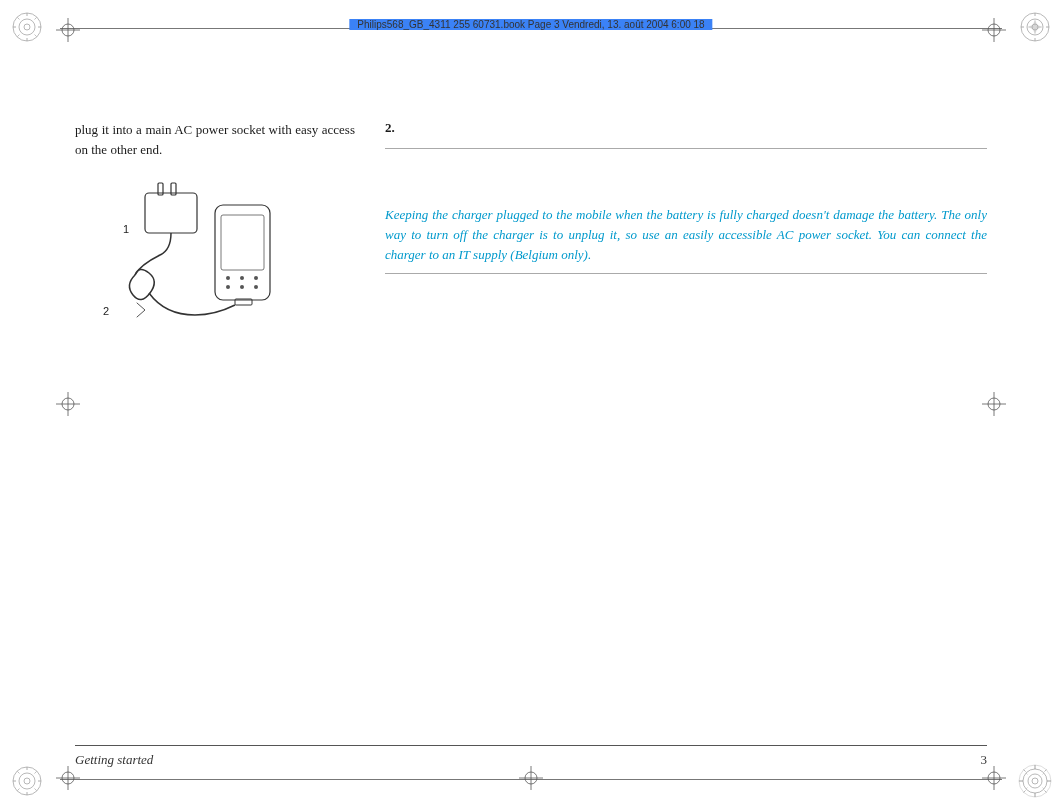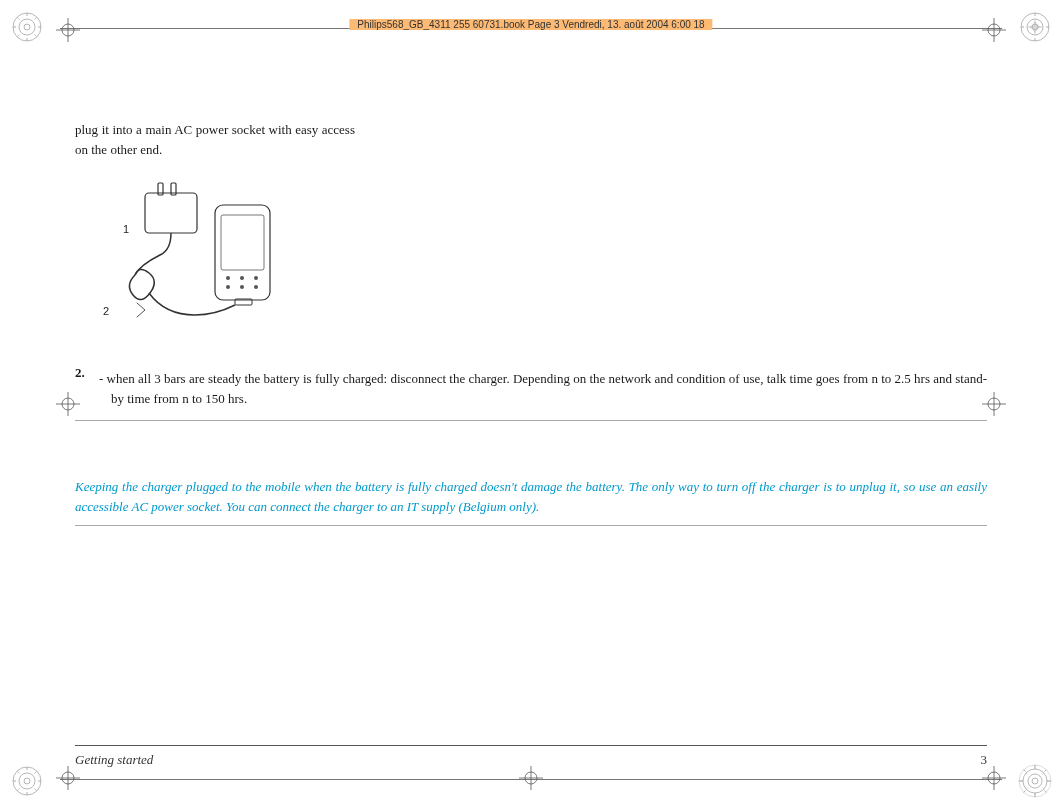--- a/index.html
+++ b/index.html
@@ -47,21 +47,20 @@
       top: 60px;
       left: 75px;
       right: 75px;
       bottom: 80px;
     }
 
     .two-column {
       display: flex;
       gap: 30px;
       margin-top: 60px;
-      flex-direction: column;
     }
 
     .col-left {
       flex: 1;
       max-width: 280px;
     }
 
     .col-right {
       flex: 1;
     }
@@ -150,21 +149,21 @@
     .footer-right {
       font-size: 13px;
       color: #333;
     }
   </style>
 </head>
 <body>
 
 <div style="position:absolute; top:28px; left:60px; right:60px; height:0; border-top:0.5px solid #777;"></div>
 
-<div style="position:absolute; top:19px; left:50%; transform:translateX(-50%); white-space:nowrap; font-size:10px; font-family:Arial,sans-serif; color:#333; background:#fdba74; padding:0 8px;">
+<div style="position:absolute; top:19px; left:50%; transform:translateX(-50%); white-space:nowrap; font-size:10px; font-family:Arial,sans-serif; color:#333; background:#3b82f6; padding:0 8px;">
   <span>Philips568_GB_4311 255 60731.book  Page 3  Vendredi, 13. août 2004  6:00 18</span>
 </div>
 
 <div class="deco-mark deco-top-left">
   <svg viewBox="0 0 38 38" xmlns="http://www.w3.org/2000/svg">
     <circle cx="19" cy="19" r="14" fill="none" stroke="#999" stroke-width="0.7"></circle>
     <circle cx="19" cy="19" r="8" fill="none" stroke="#999" stroke-width="0.7"></circle>
     <circle cx="19" cy="19" r="3" fill="none" stroke="#999" stroke-width="0.7"></circle>
 
     <line x1="19" y1="5" x2="19" y2="8" stroke="#999" stroke-width="0.8"></line>
@@ -332,23 +331,20 @@
 
           <path d="M42 128 L50 135 L42 142" fill="none" stroke="#555" stroke-width="1" stroke-linecap="round"></path>
         </svg>
       </div>
     </div>
 
     <div class="col-right">
       <div class="point-2">
         <span class="point-number">2.</span>
         <div>
-          <div class="sub-bullet">
-            - <span>when all 3 bars are steady the battery is fully charged: disconnect the charger. Depending on the network and condition of use, talk time goes from n to 2.5 hrs and stand-by time from n to 150 hrs.</span>
-          </div>
         </div>
       </div>
 
       <div class="note-box">
         <p class="note-text">Keeping the charger plugged to the mobile when the battery is fully charged doesn't damage the battery. The only way to turn off the charger is to unplug it, so use an easily accessible AC power socket. You can connect the charger to an IT supply (Belgium only).</p>
       </div>
     </div>
   </div>
 </div>
 

